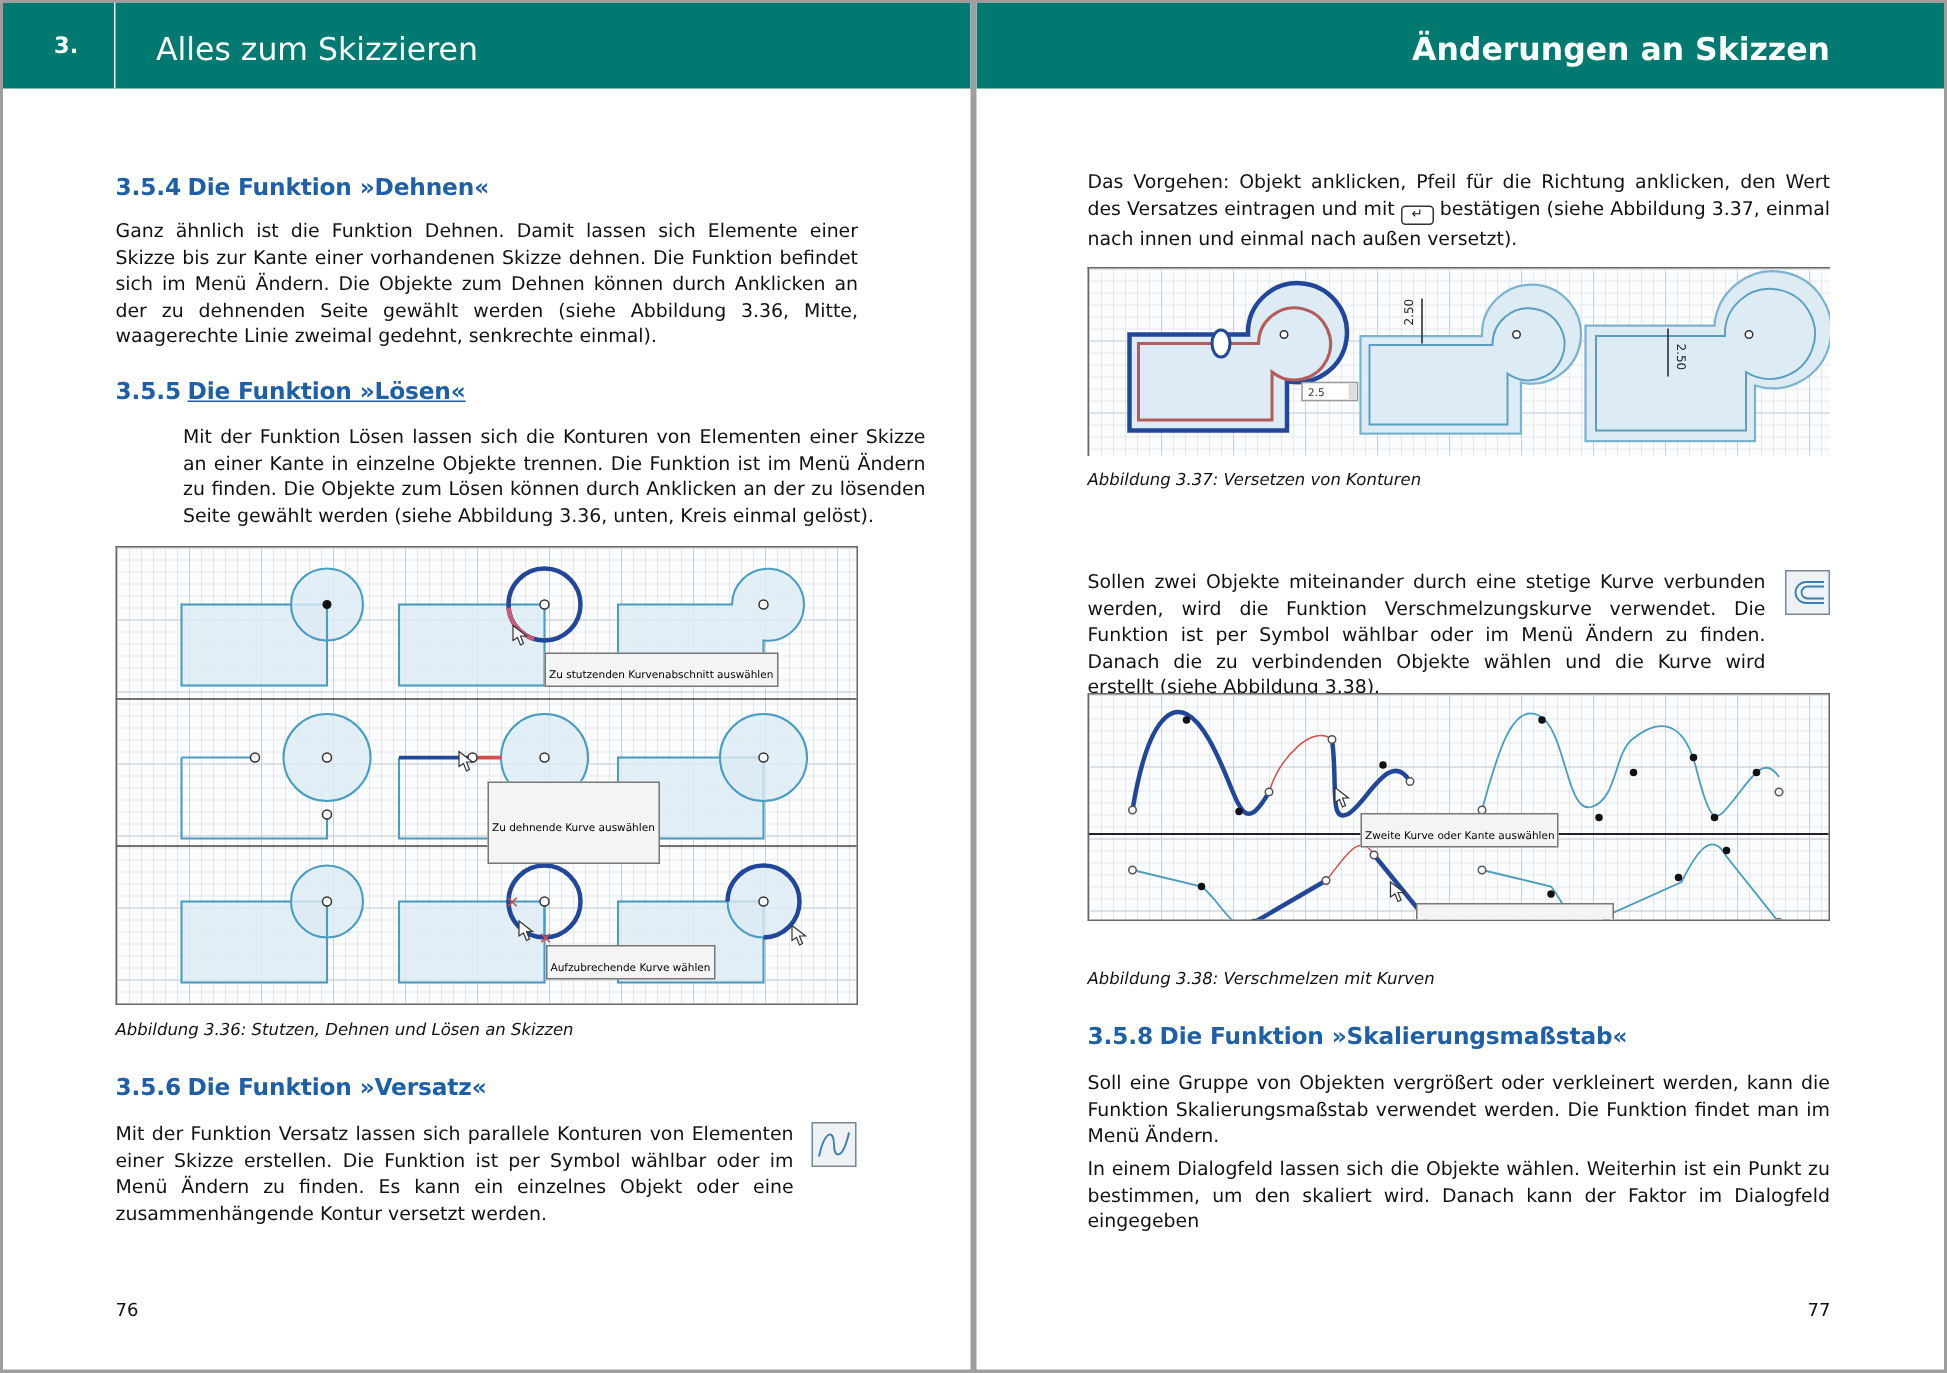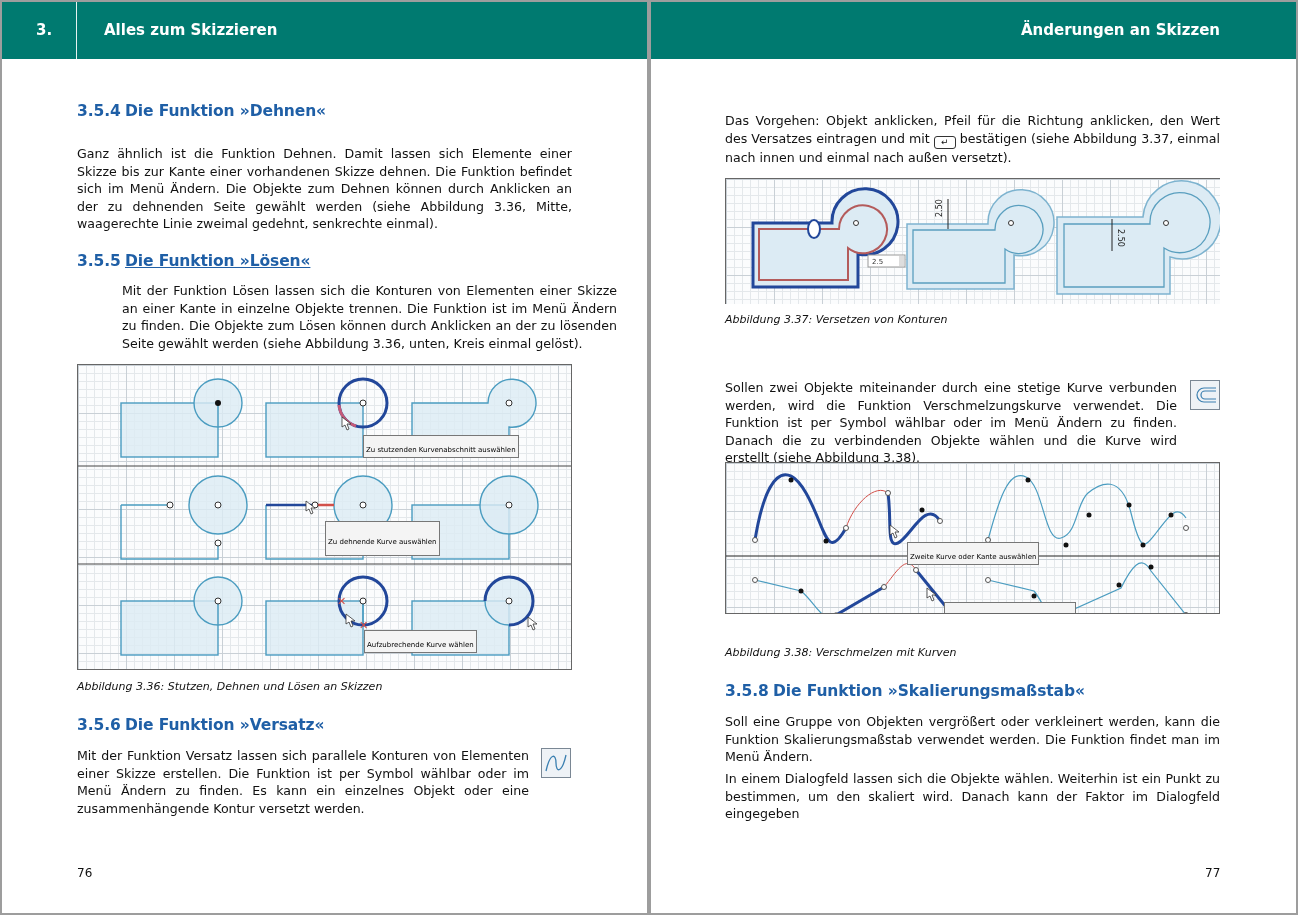--- a/index.html
+++ b/index.html
@@ -5,22 +5,22 @@
   * { box-sizing: border-box; margin: 0; padding: 0; }
   html, body { width: 1298px; height: 915px; background: #a8a8a8; overflow: hidden; }
   body { font-family: "DejaVu Sans", sans-serif; position: relative; }
   .spread { position: absolute; left: 0; top: 0; width: 1298px; height: 915px; background: #9d9d9d; }
   .page { position: absolute; top: 2px; height: 911px; background: #fff; overflow: hidden; }
   .page.left { left: 2px; width: 645px; }
   .page.right { left: 651px; width: 645px; }
   .header { position: absolute; top: 0; left: 0; right: 0; height: 57px; background: #007a70; color: #fff; }
   .hdr-num { position: absolute; left: 34px; top: 19px; font-size: 15px; font-weight: bold; }
   .hdr-sep { position: absolute; left: 74px; top: 0; width: 1px; height: 57px; background: #e6f2f1; }
-  .hdr-title { position: absolute; left: 102px; top: 19px; font-size: 15px; font-weight: bold; }
-  .hdr-title-right { position: absolute; right: 76px; top: 19px; font-size: 15px; font-weight: bold; }
+  .hdr-title { position: absolute; left: 102px; top: 19px; font-size: 21px; font-weight: normal; }
+  .hdr-title-right { position: absolute; right: 76px; top: 19px; font-size: 21px; font-weight: bold; }
 
   .h3 { position: absolute; color: #1f5fa6; font-size: 15.5px; font-weight: bold; letter-spacing: -0.1px; }
   .h3 .num { display: inline-block; width: 48px; }
   .p { position: absolute; font-size: 12.6px; line-height: 17.5px; color: #111; text-align: justify; }
   .caption { position: absolute; font-size: 11px; font-style: italic; color: #111; }
   .figure { position: absolute; border: 1px solid #666; background: #fdfdfd; overflow: hidden; }
   .grid-bg {
     background-color: #fbfcfd;
     background-image:
       linear-gradient(#c9d0d6 1px, transparent 1px),
@@ -39,21 +39,21 @@
 
 <div class="spread">
 
   <div class="page left">
     <div class="header">
       <span class="hdr-num">3.</span>
       <span class="hdr-sep"></span>
       <span class="hdr-title">Alles zum Skizzieren</span>
     </div>
 
-    <div class="h3" style="left:75px; top:100px;">
+    <div class="h3" style="left:75px; top:114px;">
       <span class="num">3.5.4</span><span>Die Funktion »Dehnen«</span>
     </div>
     <div class="p" style="left:75px; top:143px; width:495px;">Ganz ähnlich ist die Funktion Dehnen. Damit lassen sich Elemente einer Skizze bis zur Kante einer vorhandenen Skizze dehnen. Die Funktion befindet sich im Menü Ändern. Die Objekte zum Dehnen können durch Anklicken an der zu dehnenden Seite gewählt werden (siehe Abbildung 3.36, Mitte, waagerechte Linie zweimal gedehnt, senkrechte einmal).</div>
 
     <div class="h3" style="left:75px; top:250px;text-decoration:underline;">
       <span class="num">3.5.5</span><span>Die Funktion »Lösen«</span>
     </div>
     <div class="p" style="left:75px; top:280px; width:495px;margin-left:45px;">Mit der Funktion Lösen lassen sich die Konturen von Elementen einer Skizze an einer Kante in einzelne Objekte trennen. Die Funktion ist im Menü Ändern zu finden. Die Objekte zum Lösen können durch Anklicken an der zu lösenden Seite gewählt werden (siehe Abbildung 3.36, unten, Kreis einmal gelöst).</div>
 
     <div class="figure grid-bg" style="left:75px; top:362px; width:495px; height:306px;">
@@ -110,21 +110,21 @@
             <circle cx="431" cy="236" r="3"></circle>
         </g>
         <circle cx="140" cy="38" r="3" fill="#111"></circle>
 
         <path d="M264 52 l0 10 l3 -2 l2 5 l2 -1 l-2 -5 l4 0 z" fill="#fff" stroke="#333" stroke-width="0.8"></path>
         <path d="M228 136 l0 10 l3 -2 l2 5 l2 -1 l-2 -5 l4 0 z" fill="#fff" stroke="#333" stroke-width="0.8"></path>
         <path d="M268 249 l0 10 l3 -2 l2 5 l2 -1 l-2 -5 l4 0 z" fill="#fff" stroke="#333" stroke-width="0.8"></path>
         <path d="M450 252 l0 10 l3 -2 l2 5 l2 -1 l-2 -5 l4 0 z" fill="#fff" stroke="#333" stroke-width="0.8"></path>
       </svg>
       <div style="position:absolute; left:285px; top:70px; background:#f4f4f4; border:1px solid #777; padding:1px 2px;"><span class="tooltip-label">Zu stutzenden Kurvenabschnitt auswählen</span></div>
-      <div style="position:absolute; left:247px; top:156px; background:#f4f4f4; border:1px solid #777; padding:7px 2px;"><span class="tooltip-label">Zu dehnende Kurve auswählen</span></div>
+      <div style="position:absolute; left:247px; top:156px; background:#f4f4f4; border:1px solid #777; padding:17px 2px;"><span class="tooltip-label">Zu dehnende Kurve auswählen</span></div>
       <div style="position:absolute; left:286px; top:265px; background:#f4f4f4; border:1px solid #777; padding:1px 2px;"><span class="tooltip-label">Aufzubrechende Kurve wählen</span></div>
     </div>
     <div class="caption" style="left:75px; top:678px;">Abbildung 3.36: Stutzen, Dehnen und Lösen an Skizzen</div>
 
     <div class="h3" style="left:75px; top:714px;">
       <span class="num">3.5.6</span><span>Die Funktion »Versatz«</span>
     </div>
     <div class="p" style="left:75px; top:745px; width:452px;">Mit der Funktion Versatz lassen sich parallele Konturen von Elementen einer Skizze erstellen. Die Funktion ist per Symbol wählbar oder im Menü Ändern zu finden. Es kann ein einzelnes Objekt oder eine zusammenhängende Kontur versetzt werden.</div>
     <div class="tool-icon" style="left:539px; top:746px;">
       <svg width="28" height="28" viewBox="0 0 28 28">

